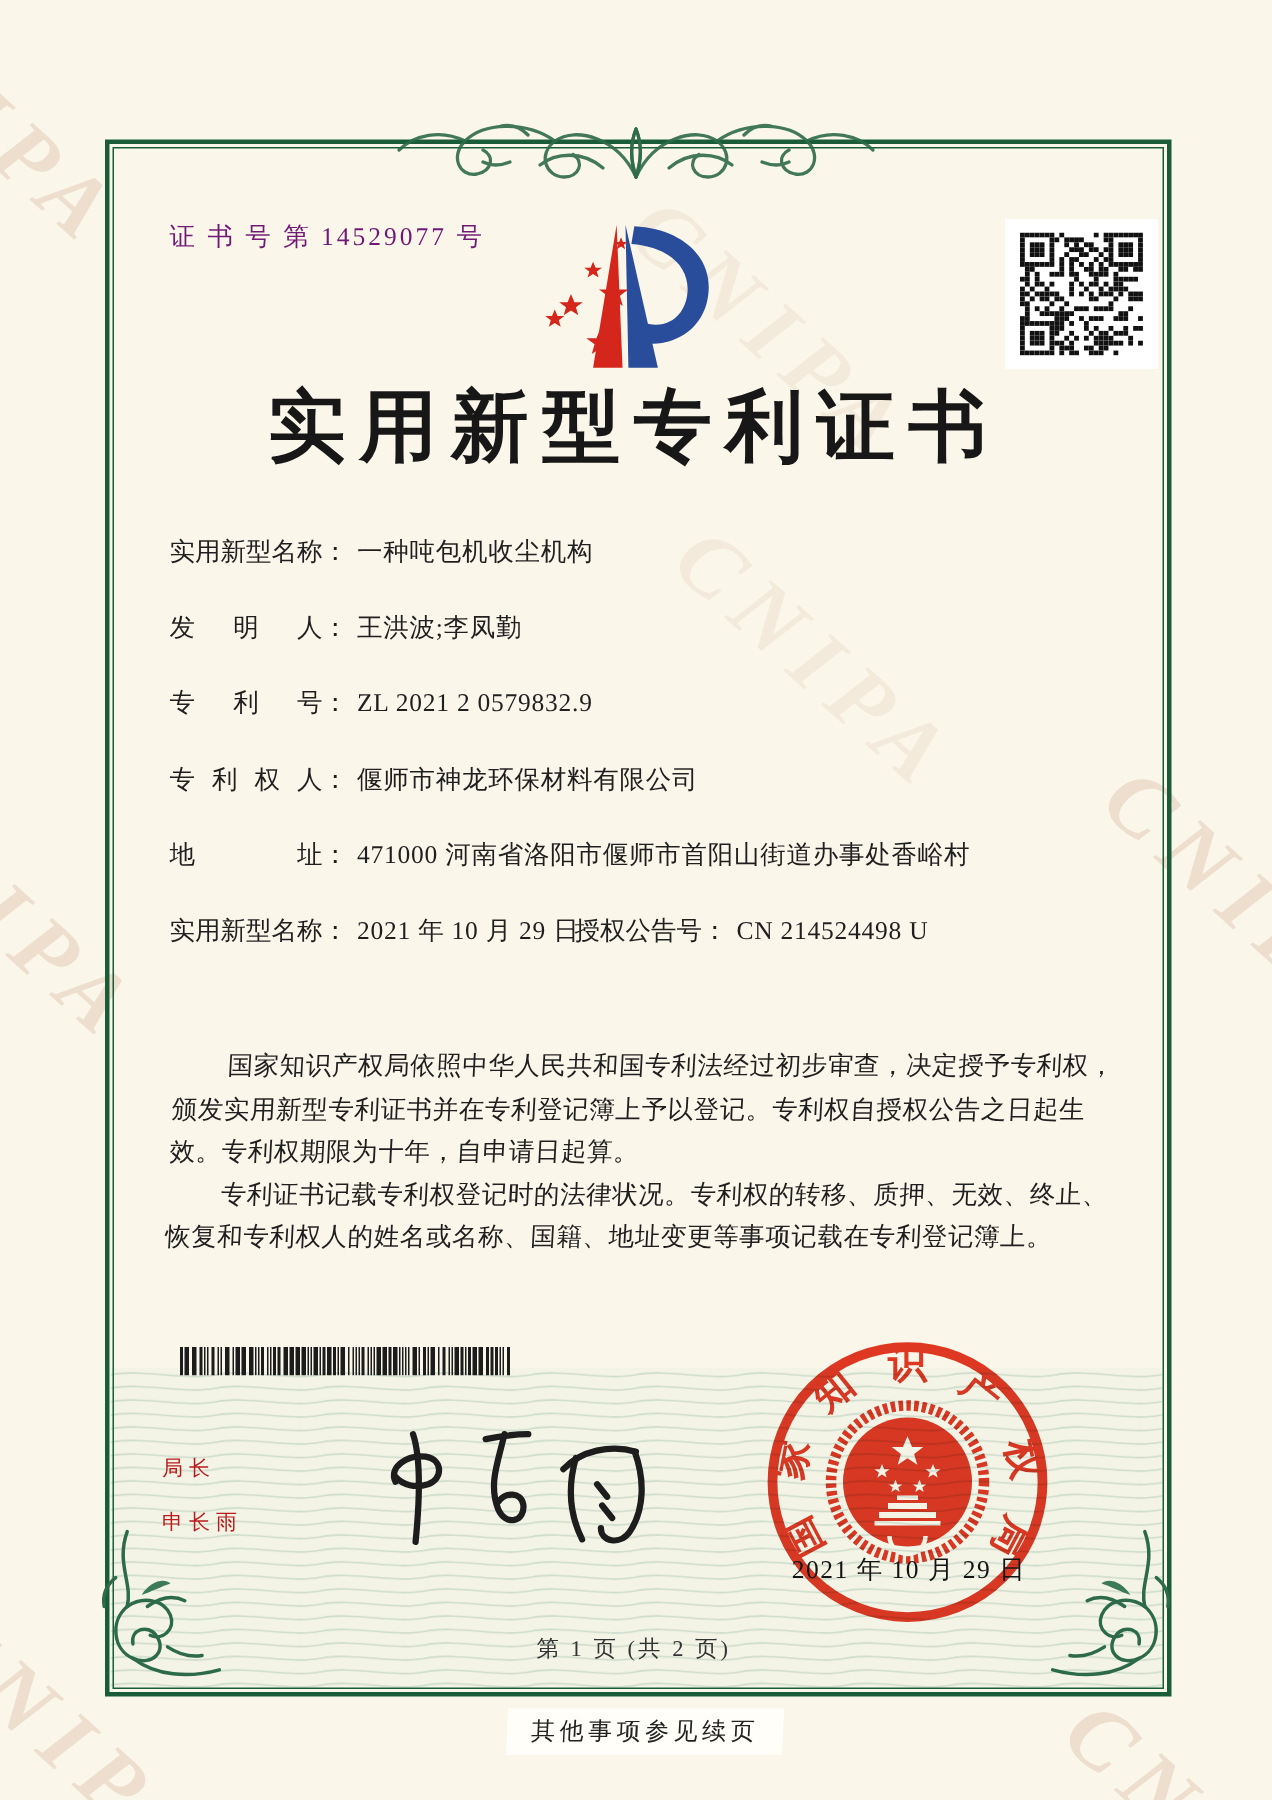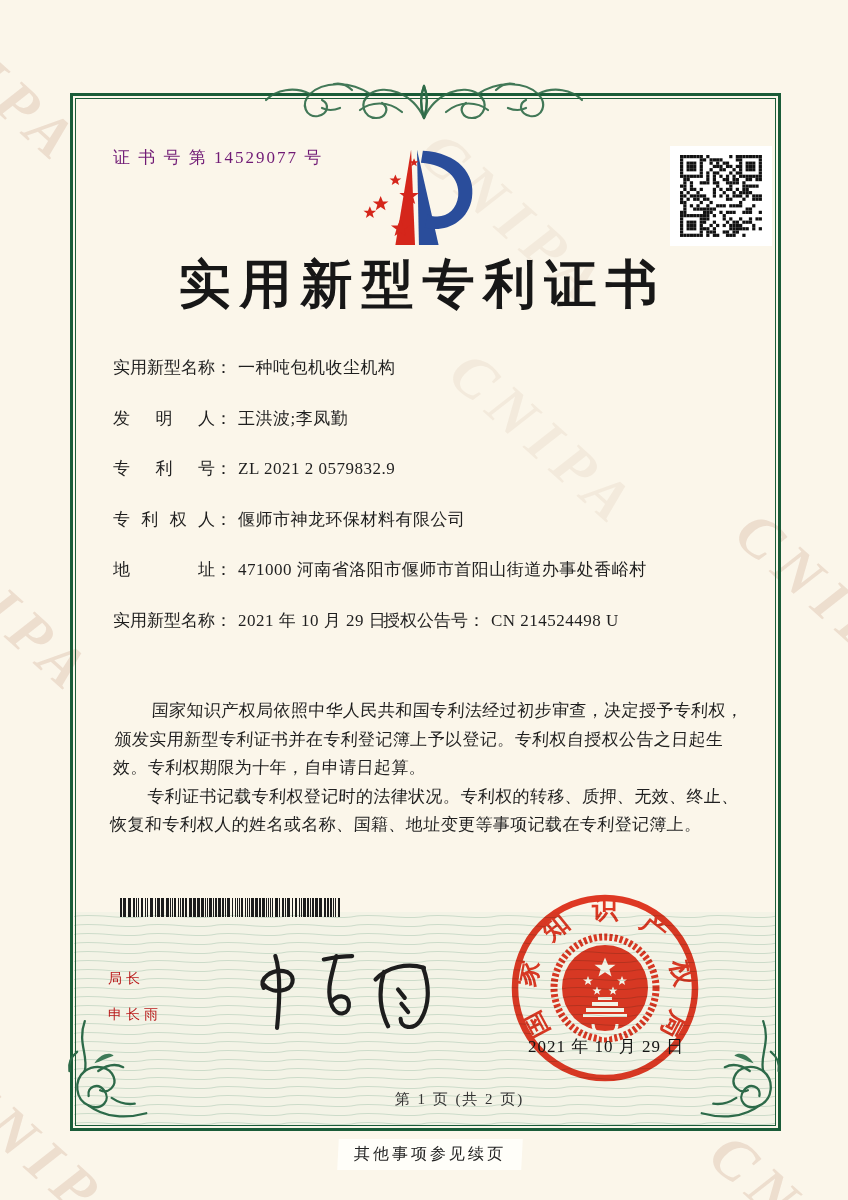--- a/index.html
+++ b/index.html
@@ -33,21 +33,21 @@
   .body-text p{margin:0;text-indent:2.1em;}
   
   .barcode{position:absolute;left:120px;top:898px;}
   .sig-label{position:absolute;left:108px;font-family:"Liberation Sans",sans-serif;font-size:14px;
              letter-spacing:4px;color:#b91c1c;}
   .sig-svg{position:absolute;left:252px;top:946px;}
   .seal{position:absolute;left:505px;top:888px;mix-blend-mode:multiply;}
   .seal-date{position:absolute;left:500px;top:1035px;width:212px;text-align:center;font-size:17px;
              letter-spacing:1px;color:#141414;}
   .page-no{position:absolute;left:70px;top:1090px;width:705px;text-align:center;font-size:15px;
-           letter-spacing:2px;color:#333;padding-left:37px;}
+           letter-spacing:2px;color:#333;}
   .note-box{position:absolute;left:338px;top:1139px;background:#fffef9;padding:5px 16px;
             font-size:16px;letter-spacing:3px;transform:skewX(-3deg);color:#222;}
   .ornament{position:absolute;pointer-events:none;}
 </style>
 </head>
 <body>
 
 <div class="page">
 
   <div class="wm" style="left:-75px;top:-25px;">CNIPA</div>

